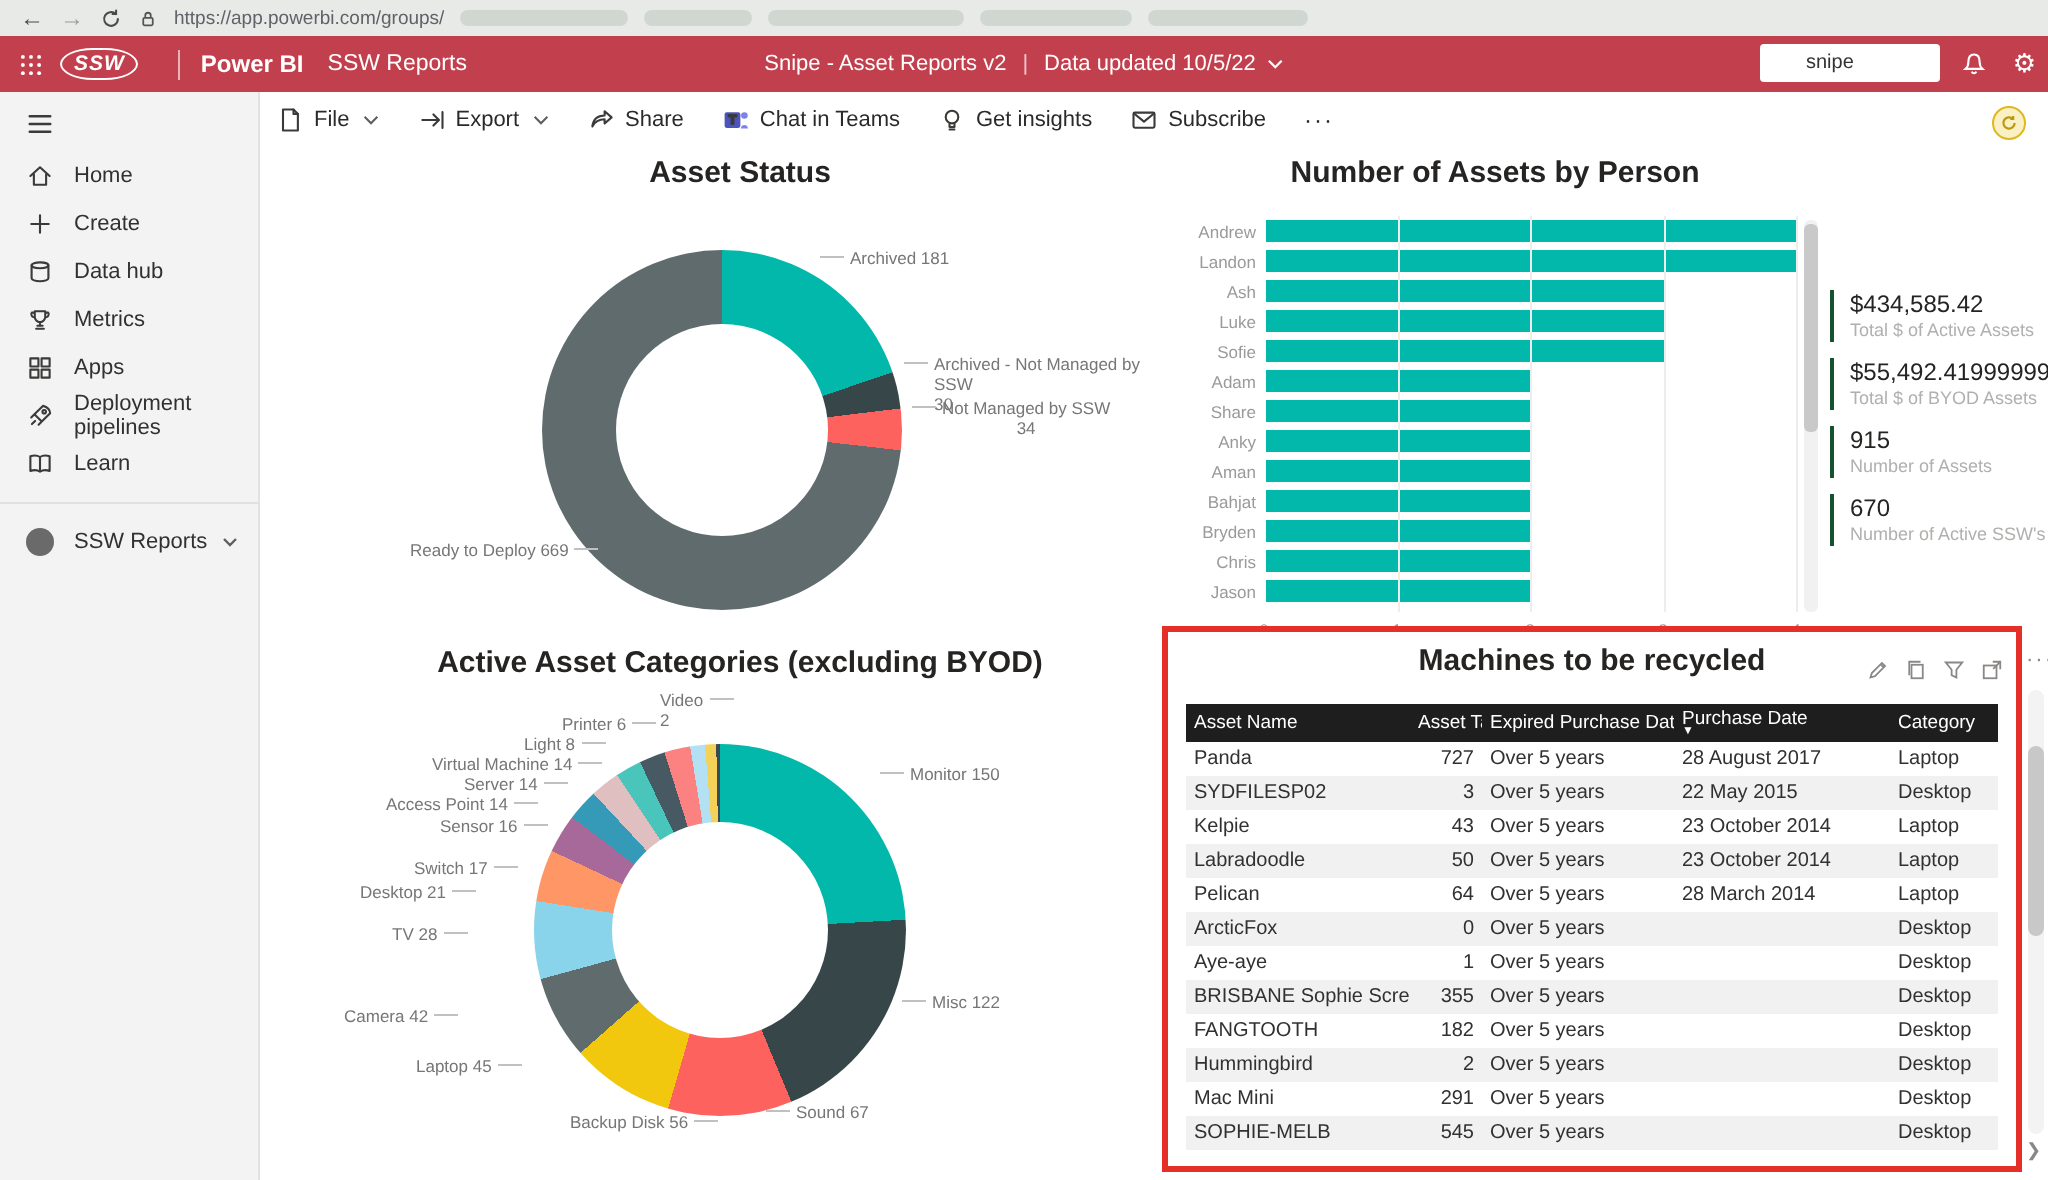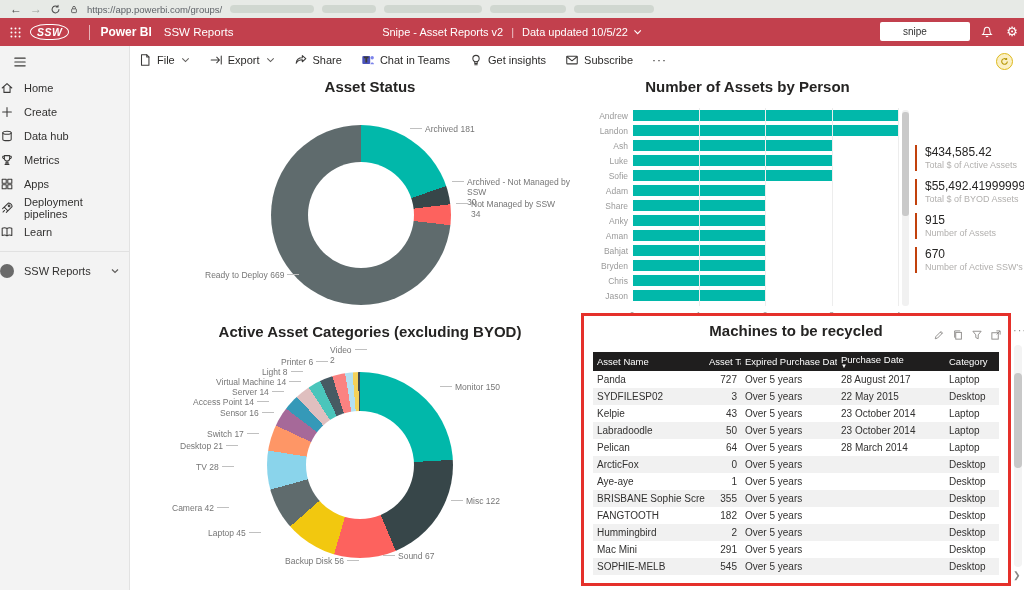--- a/index.html
+++ b/index.html
@@ -31,21 +31,21 @@
               display:flex;align-items:center;padding:0 17px;gap:4px;box-sizing:border-box}
   #hdr-search input{border:none;outline:none;width:58px;font-size:10px;color:#333;
                     font-family:"Liberation Sans",sans-serif;background:transparent}
   #bell-btn{position:absolute;right:30px;top:7px;width:14px;height:14px}
   #gear-btn{position:absolute;right:6px;top:4px;font-size:13px;line-height:19px;color:#fff}
 
   
   #sidebar{position:absolute;left:0;top:46px;width:130px;height:544px;background:#f3f3f3;
            border-right:1px solid #e2e2e2;box-sizing:border-box;padding-top:6px}
   #hamburger{padding:4px 0 8px 13px}
-  .sb-item{display:flex;align-items:center;gap:10px;height:24px;cursor:pointer;
+  .sb-item{display:flex;align-items:center;gap:10px;height:24px;padding-left:13px;cursor:pointer;
            font-size:11px;color:#323130;position:relative}
   .sb-item .ic{width:14px;height:14px;flex:0 0 14px}
   .sb-divider{height:1px;background:#e1e1e1;margin:7px 0}
   .sb-chev{position:absolute;right:10px;width:8px;height:8px}
   .avatar{width:14px;height:14px;border-radius:50%;background:#6a6a6a;flex:0 0 14px}
 
   
   #main{position:absolute;left:130px;top:46px;width:894px;height:544px;background:#fff}
   #toolbar{position:absolute;left:138px;top:49px;height:22px;display:flex;align-items:center;gap:19px}
   .tb-btn{display:flex;align-items:center;gap:5px;font-size:11px;color:#2b2a29;cursor:pointer;white-space:nowrap}
@@ -74,21 +74,21 @@
   .bar-row .blab{width:43px;text-align:right;padding-right:5px;font-size:8.5px;color:#9a9a9a;
                  overflow:hidden;white-space:nowrap;flex:0 0 43px}
   .bar-row .bar{height:11px;cursor:pointer}
   .gridline{position:absolute;top:30px;height:198px;width:1px;background:#ededed}
   .xtick{position:absolute;top:232px;transform:translateX(-50%);font-size:8.5px;color:#9a9a9a}
   #chart2-scroll{position:absolute;left:317px;top:32px;width:7px;height:196px;background:#f1f1f1;border-radius:3px}
   #chart2-thumb{position:absolute;left:0;top:2px;width:7px;height:104px;background:#c9c9c9;border-radius:3px}
 
   
   #stats-panel{position:absolute;left:915px;top:145px;width:108px}
-  .stat{position:relative;border-left:2px solid #c2410c;padding-left:8px;margin-bottom:8px}
+  .stat{position:relative;border-left:2px solid #14532d;padding-left:8px;margin-bottom:8px}
   .stat .val{font-size:12px;color:#252423;line-height:15px;white-space:nowrap}
   .stat .lab{font-size:9px;color:#b2b0ae;line-height:11px;white-space:nowrap;overflow:hidden}
 
   
   #table-box{position:absolute;left:581px;top:313px;width:430px;height:273px;border:3px solid #e5302a;
              box-sizing:border-box;background:#fff}
   #table-title{position:absolute;left:0;top:6px;width:100%;text-align:center;font-size:15px;font-weight:bold;color:#252423}
   #table-icons{position:absolute;right:6px;top:13px;display:flex;gap:7px;color:#8a8886}
   #table-icons .ic{width:12px;height:12px;cursor:pointer}
   #tbl{position:absolute;left:9px;top:36px;width:406px;font-size:10px;color:#323130}
@@ -329,21 +329,21 @@
   </div>
 
   <div id="chart1">
     <div class="chart-title">Asset Status</div>
   <div class="donut" style="left: 121px; top: 47px; width: 180px; height: 180px; background: conic-gradient(rgb(1, 184, 170) 0deg, rgb(1, 184, 170) 71.291deg, rgb(55, 70, 73) 71.291deg, rgb(55, 70, 73) 83.1072deg, rgb(253, 98, 94) 83.1072deg, rgb(253, 98, 94) 96.4989deg, rgb(95, 107, 109) 96.4989deg, rgb(95, 107, 109) 360deg);">
         <div class="donut-hole" style="left: 37px; top: 37px; width: 106px; height: 106px;"></div>
       </div>
       <div class="callout lead-left" style="left: 275px; top: 46px;">Archived 181</div>
       <div class="callout lead-left" style="left: 317px; top: 99px; max-width: 155px;">Archived - Not Managed by SSW
 30</div>
-      <div class="callout lead-left" style="left: 321px; top: 121px; max-width: 110px;">Not Managed by SSW
+      <div class="callout lead-left" style="left: 321px; top: 121px; max-width: 110px; text-align: center;">Not Managed by SSW
 34</div>
       <div class="callout lead-right" style="left: 55px; top: 192px;">Ready to Deploy 669</div>
     </div>
 
   <div id="chart2">
     <div class="chart-title">Number of Assets by Person</div>
     <div id="bar-rows">
         <div class="bar-row">
           <div class="blab">Andrew</div>
           <div class="bar" style="width: 266.01px; background: rgb(1, 184, 170);"></div>

